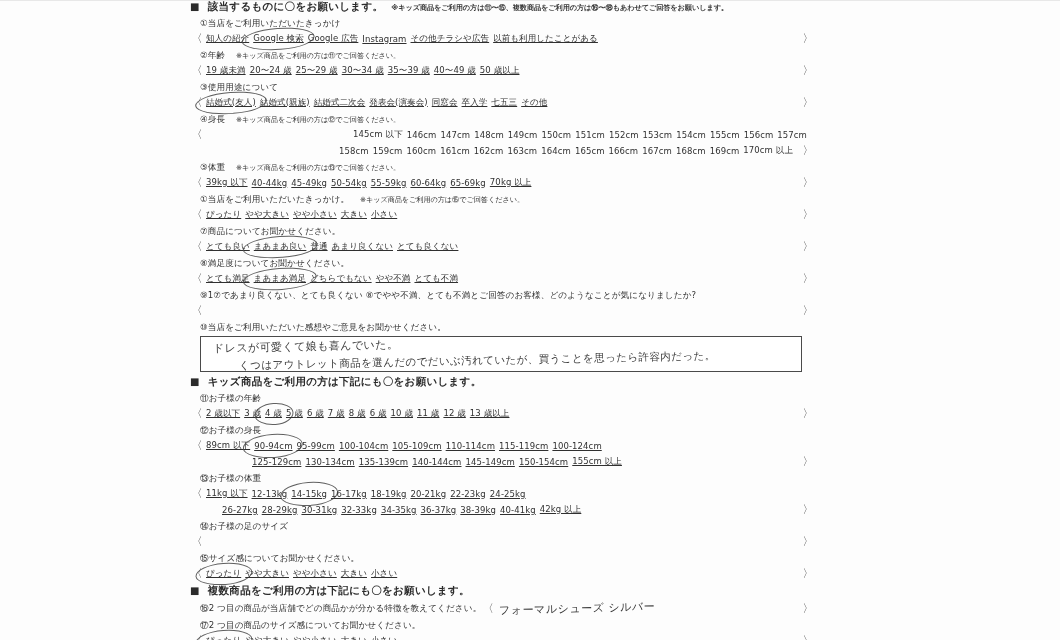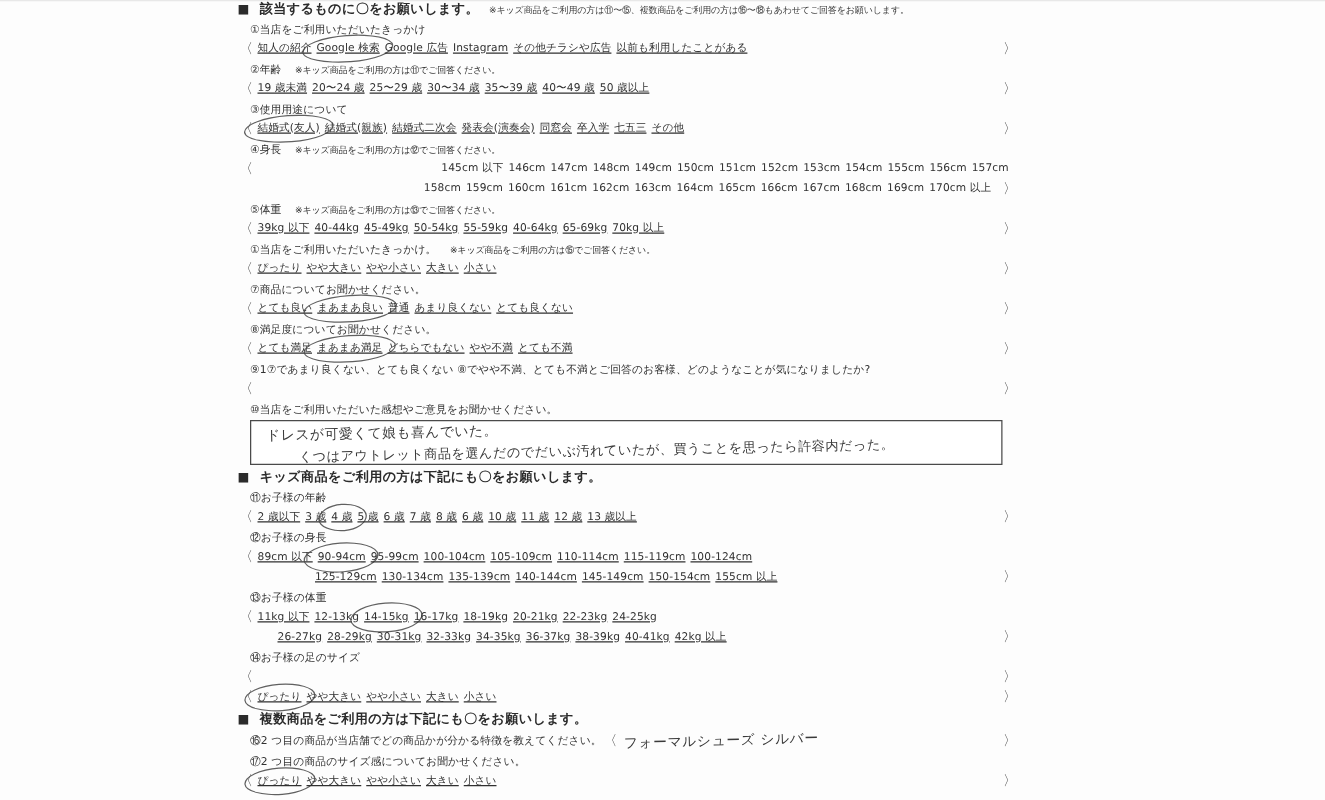--- a/index.html
+++ b/index.html
@@ -18,21 +18,21 @@
   }
   .sheet{
     position:absolute;left:190px;top:0;width:625px;
   }
   .hdr{
     font-weight:bold;font-size:10.5px;letter-spacing:.3px;
     display:flex;align-items:baseline;gap:8px;
     margin:0 0 2px 0;
   }
   .hdr .sq{font-size:10px;}
-  .note{font-weight:normal;font-size:7.2px;letter-spacing:-.1px;color:#3a3a3a;}
+  .note{font-weight:bold;font-size:7.2px;letter-spacing:-.1px;color:#3a3a3a;}
   .q{
     font-size:8.6px;margin:4px 0 1px 10px;letter-spacing:.1px;color:#303030;
   }
   .q .inote{font-size:7.2px;margin-left:8px;letter-spacing:-.1px;}
   .opts{
     display:flex;align-items:center;font-size:8.5px;
     margin:0 0 1px 0;letter-spacing:.1px;color:#303030;
   }
   .opts .br{font-size:11px;color:#555;width:14px;flex:0 0 14px;text-align:center;}
   .opts .br.r{margin-left:auto;}
@@ -175,21 +175,21 @@
       <span class="inote">※キッズ商品をご利用の方は⑬でご回答ください。</span>
     </div>
     <div class="opts">
       <span class="br">〈</span>
       <span class="items sp-around">
         <span class="opt">39kg 以下</span>
         <span class="opt">40-44kg</span>
         <span class="opt">45-49kg</span>
         <span class="opt">50-54kg</span>
         <span class="opt">55-59kg</span>
-        <span class="opt">40-64kg</span>
+        <span class="opt">60-64kg</span>
         <span class="opt">65-69kg</span>
         <span class="opt">70kg 以上</span>
       </span>
       <span class="br r">〉</span>
     </div>
 
     <div class="q">
       <span>①当店をご利用いただいたきっかけ。</span>
       <span class="inote">※キッズ商品をご利用の方は⑮でご回答ください。</span>
     </div>
@@ -324,20 +324,21 @@
       </span>
       <span class="br r">〉</span>
     </div>
 
     <div class="q">⑭お子様の足のサイズ</div>
     <div class="opts">
       <span class="br">〈</span>
       <span class="br r">〉</span>
     </div>
 
+    <div class="q">⑮サイズ感についてお聞かせください。</div>
     <div class="opts">
       <span class="br">〈</span>
       <span class="items sp-around">
         <span class="opt circled">ぴったり</span>
         <span class="opt">やや大きい</span>
         <span class="opt">やや小さい</span>
         <span class="opt">大きい</span>
         <span class="opt">小さい</span>
       </span>
       <span class="br r">〉</span>

